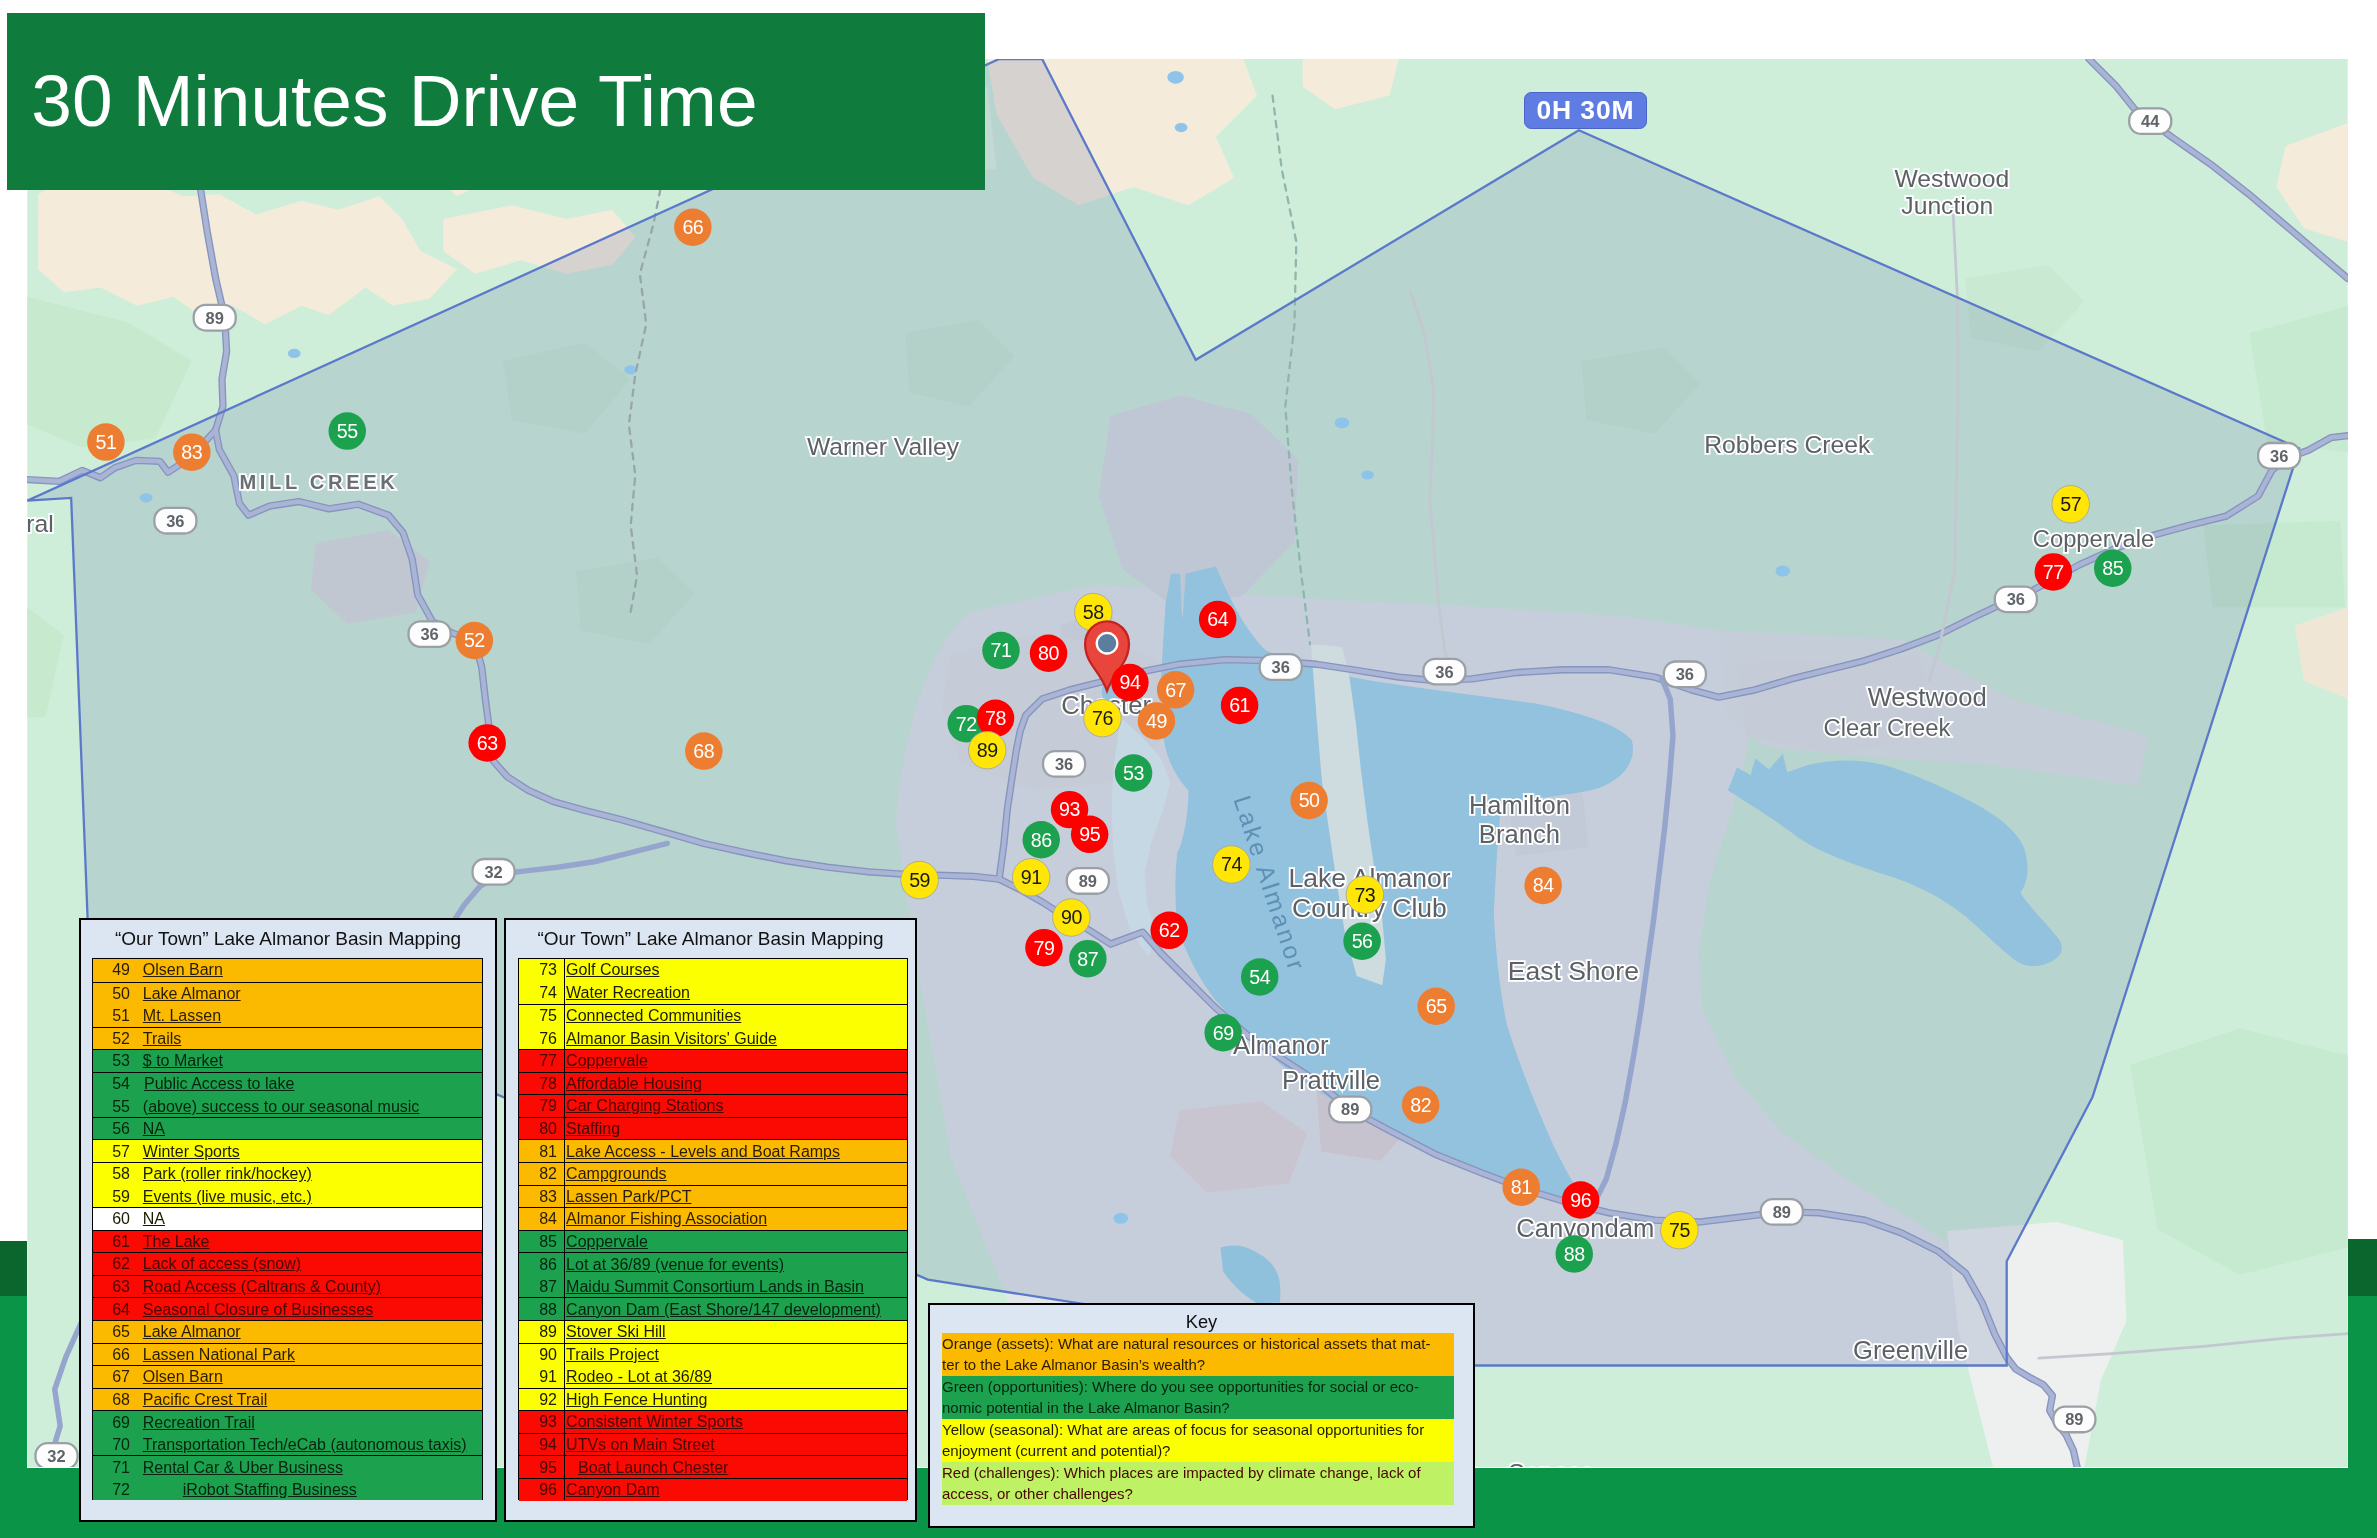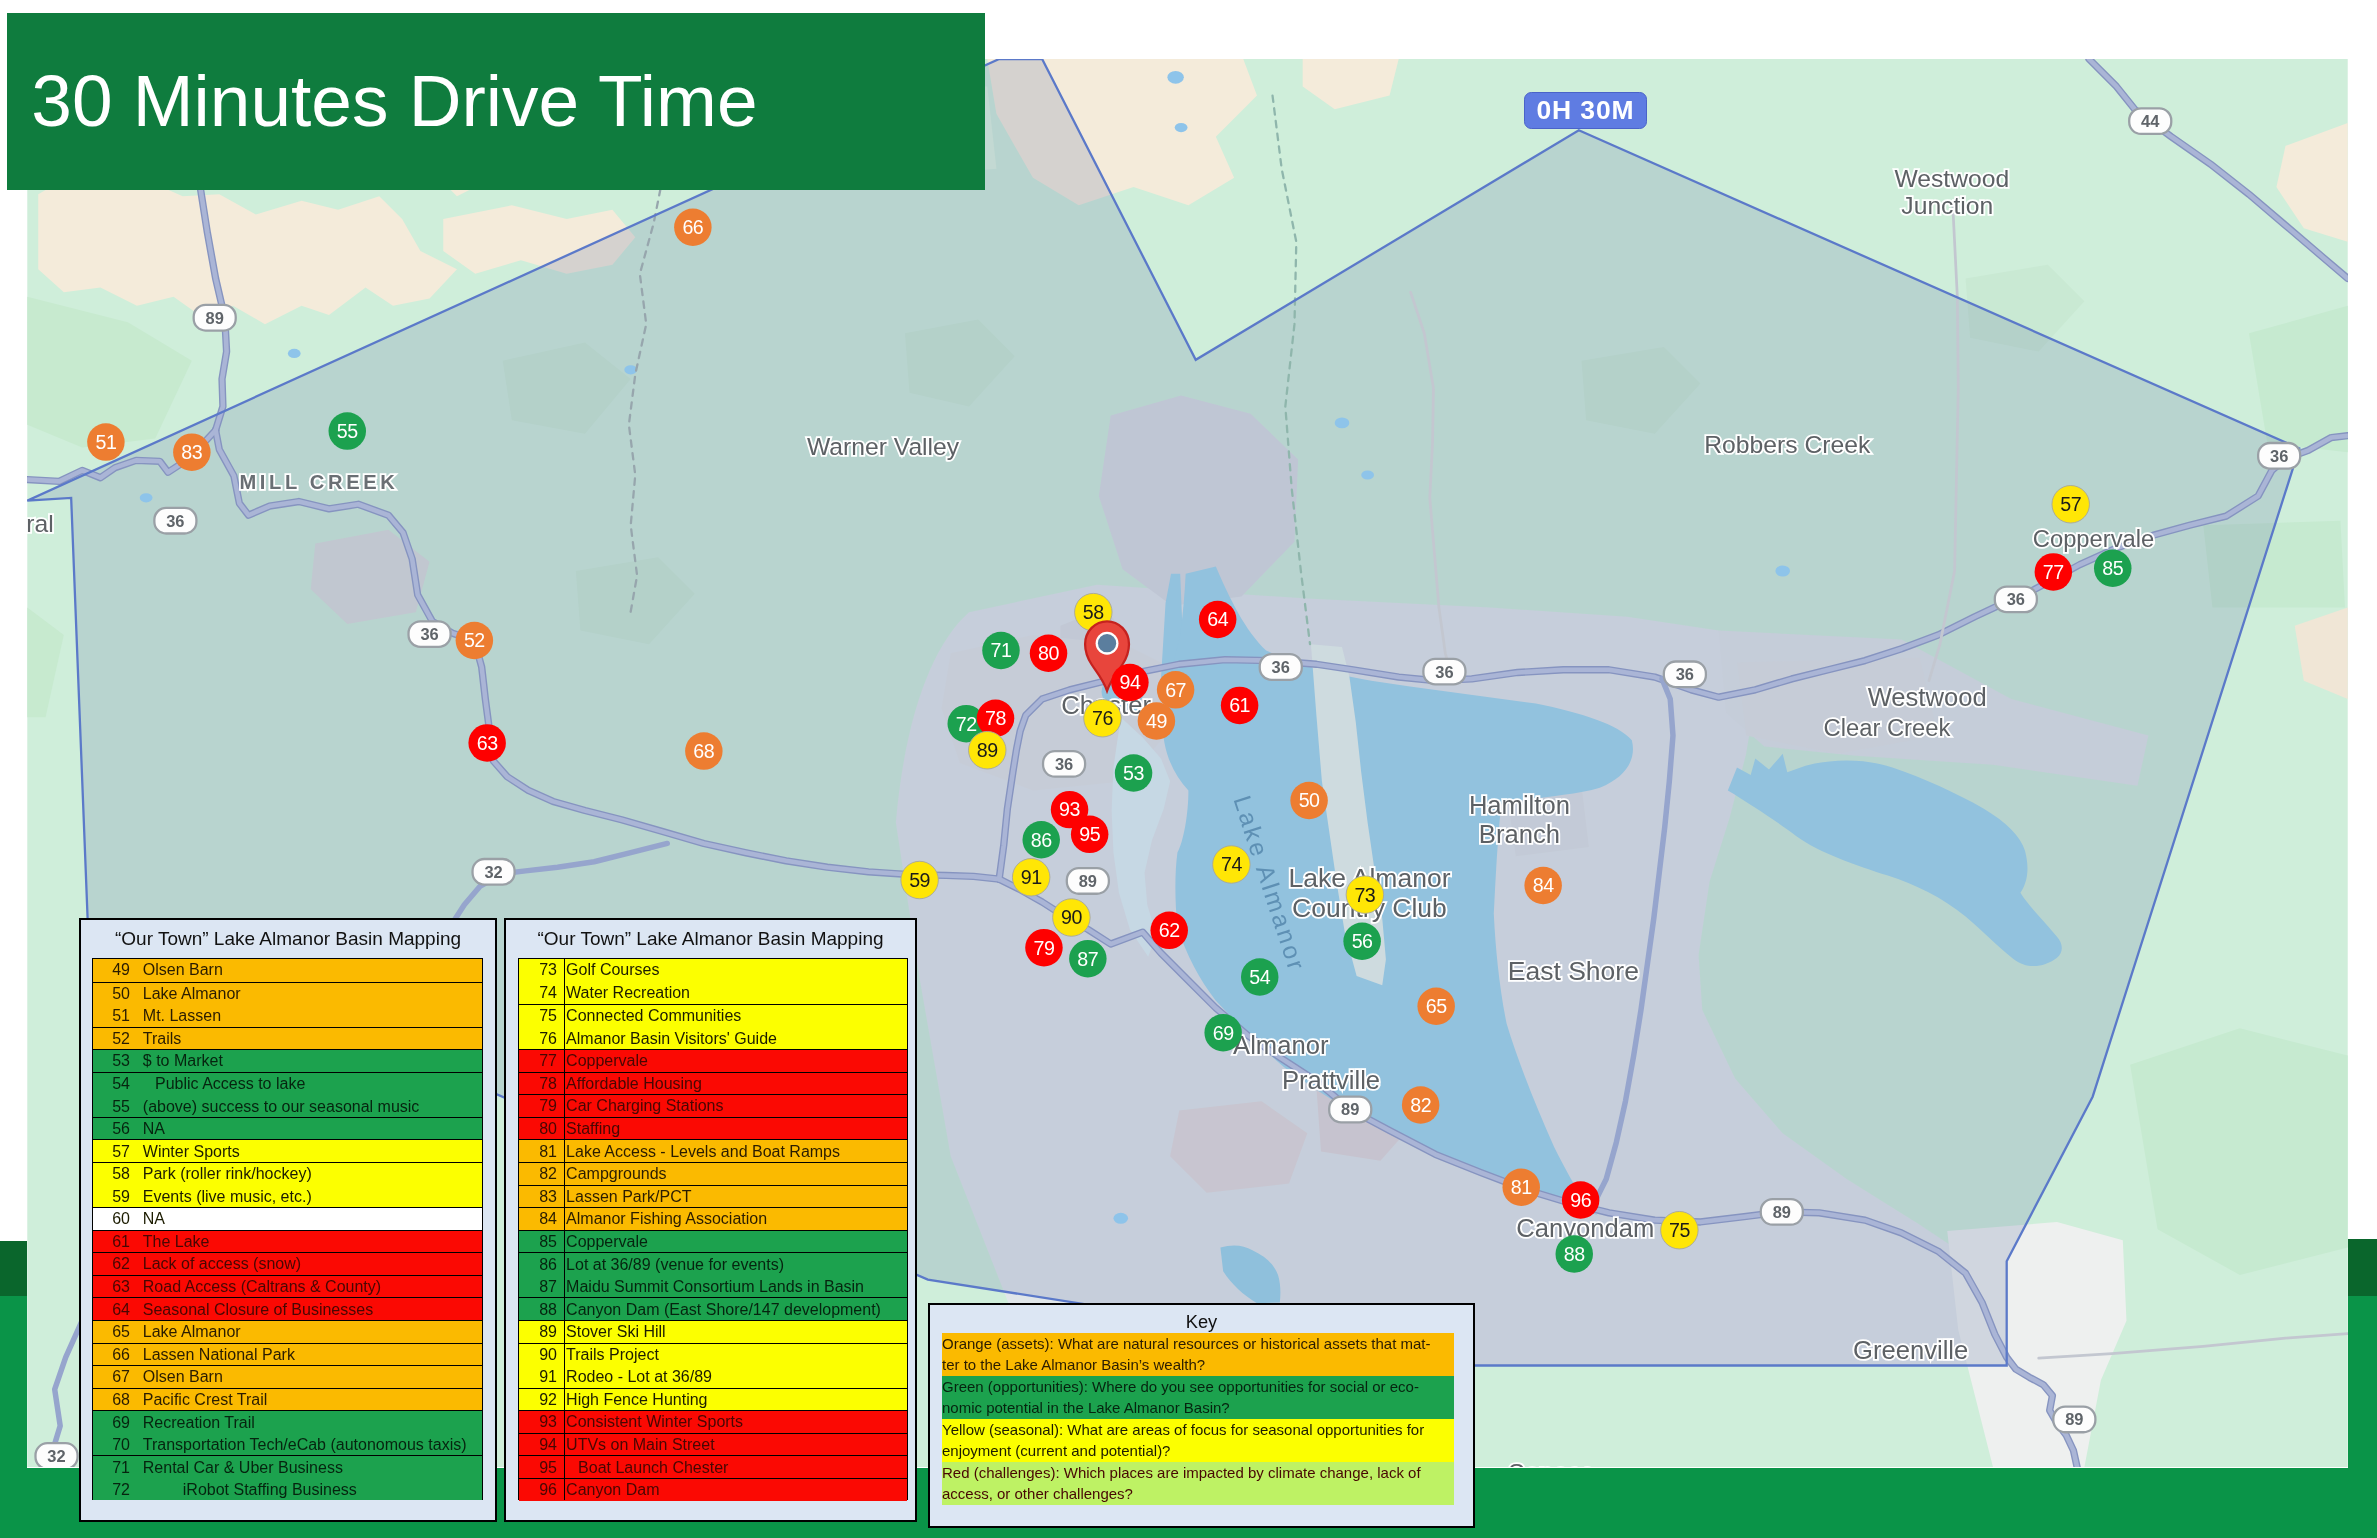--- a/index.html
+++ b/index.html
@@ -19,21 +19,21 @@
 .mlab { fill:#5d6165; paint-order:stroke; stroke:#ffffff; stroke-width:4px; font-weight:500; }
 .millcreek { fill:#6a6f74; letter-spacing:4px; font-weight:bold; }
 .shtx { fill:#5f6469; font-size:18px; font-weight:bold; }
 .mknum { font-size:21.5px; font-weight:500; letter-spacing:-0.5px; }
 .lakelab { fill:#5e90b4; font-size:27px; letter-spacing:3px; }
 .tbox { position:absolute; background:#dce6f3; border:2.3px solid #000; }
 .ttitle { text-align:center; font-size:19px; color:#111; margin-top:8.2px; }
 .tblock { position:absolute; border:1.4px solid #000; }
 .trow { white-space:nowrap; overflow:hidden; display:flex; align-items:center; font-size:16px; }
 .tnum { display:inline-block; text-align:right; flex:none; }
-.ttxt { display:inline-block; }
+.ttxt { display:inline-block;text-decoration:underline; }
 .kbox { position:absolute; left:928px; top:1303px; width:547px; height:225px; background:#dce6f3;
   border:2.7px solid #000; }
 .ktitle { text-align:center; font-size:18.3px; color:#111; margin-top:6.4px; }
 .kband { position:relative; margin-left:12px; width:512px; height:43px; font-size:15px;
   line-height:21px; padding-top:0; }
 .kband:first-of-type { margin-top:9.1px; }
 </style></head>
 <body>
 <div id="page">
 <svg id="map" width="2321" height="1408" viewBox="0 0 2538 1540">
@@ -419,21 +419,21 @@
 </div>
 <div class="tgrp" style="background:#1CA24E;height:22.6px;border-top:1.4px solid #000;color:#06240f;">
 <div class="trow" style="height:22.6px;">
             <span class="tnum" style="width:37px;">53</span>
             <span class="ttxt" style="margin-left:12.8px;">$ to Market</span>
           </div>
 </div>
 <div class="tgrp" style="background:#1CA24E;height:45px;border-top:1.4px solid #000;color:#06240f;">
 <div class="trow" style="height:22.6px;">
             <span class="tnum" style="width:37px;">54</span>
-            <span class="ttxt" style="margin-left:25px;">Public Access to lake</span>
+            <span class="ttxt" style="margin-left:14px;">Public Access to lake</span>
           </div>
 <div class="trow" style="height:22.6px;">
             <span class="tnum" style="width:37px;">55</span>
             <span class="ttxt" style="margin-left:12.8px;">(above) success to our seasonal music</span>
           </div>
 </div>
 <div class="tgrp" style="background:#1CA24E;height:22.6px;border-top:1.4px solid #000;color:#06240f;">
 <div class="trow" style="height:22.6px;">
             <span class="tnum" style="width:37px;">56</span>
             <span class="ttxt" style="margin-left:12.8px;">NA</span>

